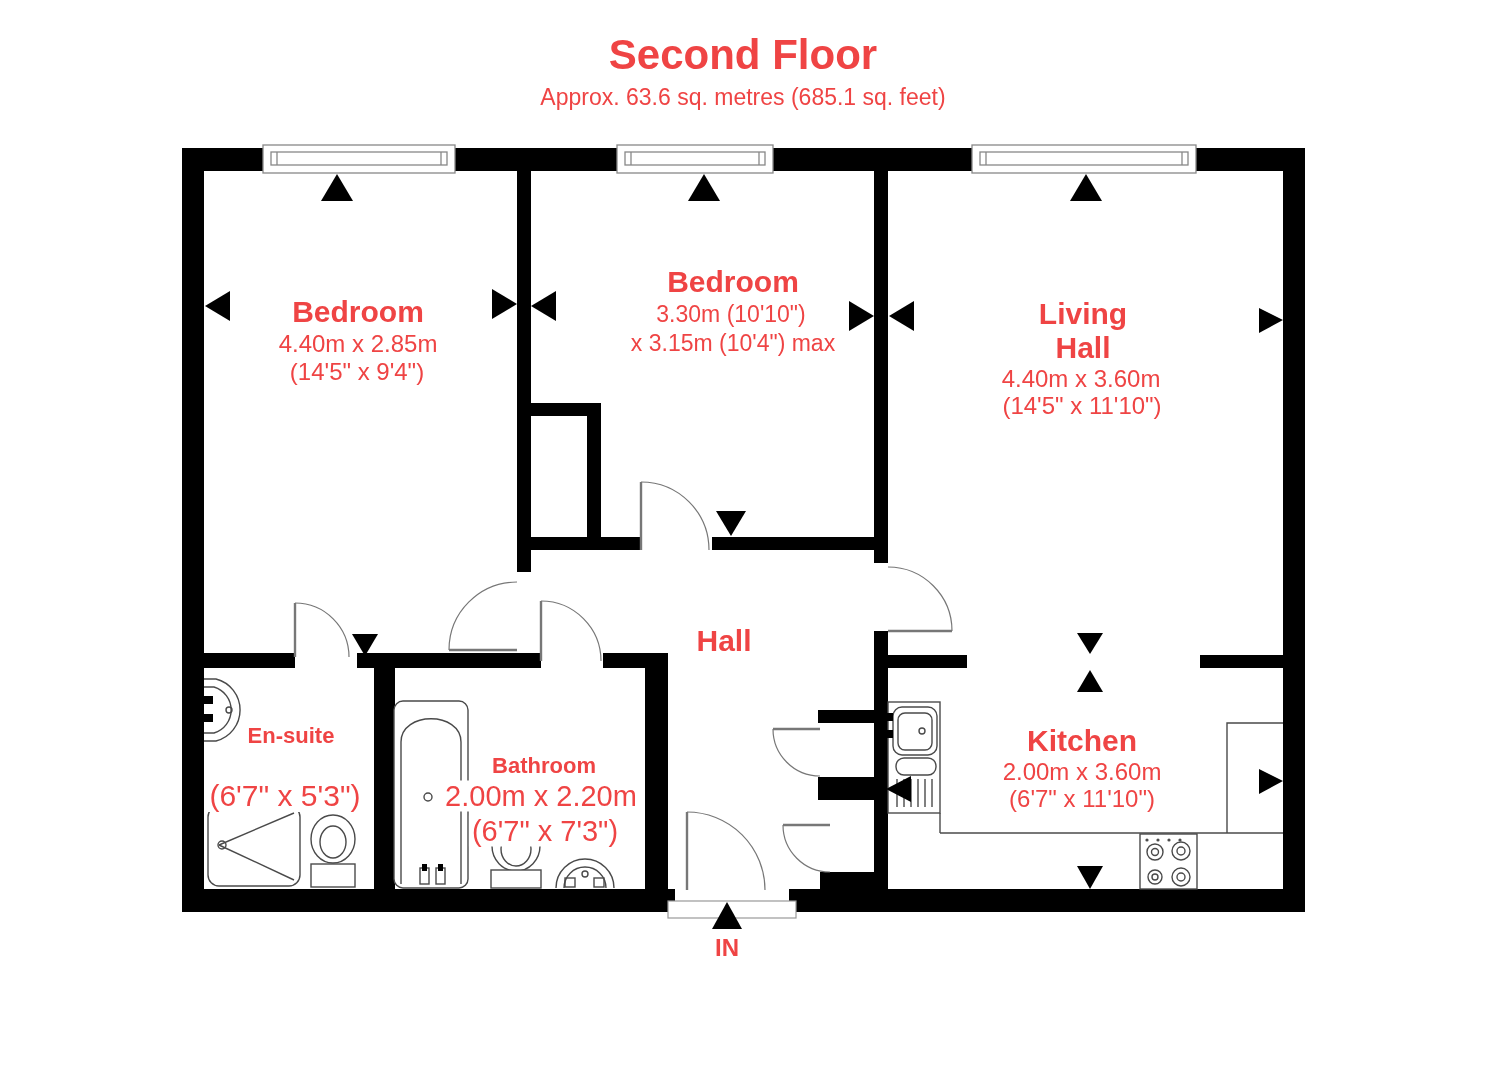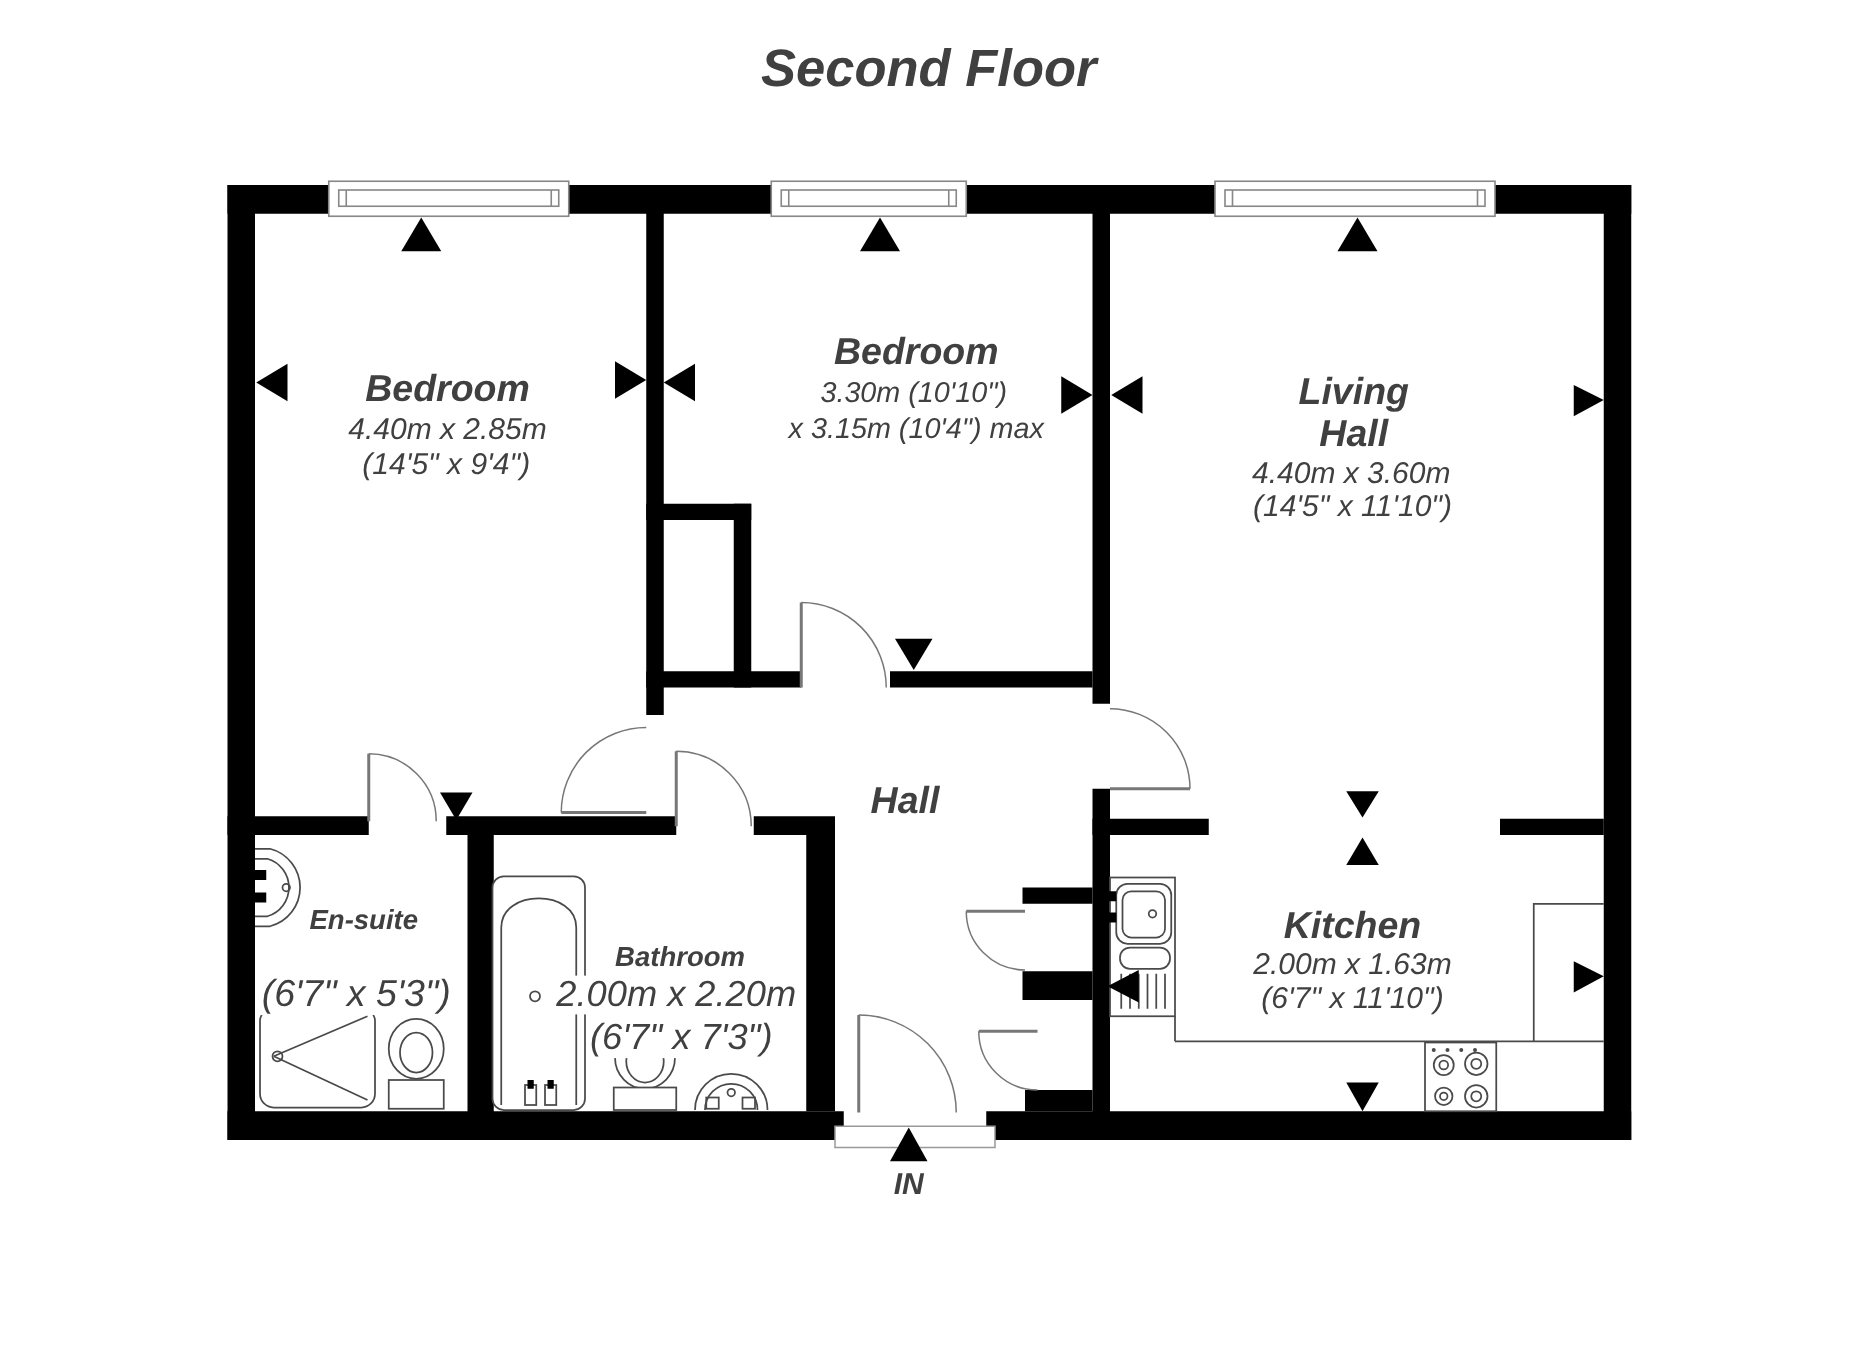--- a/index.html
+++ b/index.html
@@ -10,23 +10,22 @@
     font-family:"Liberation Sans", sans-serif;
     color:#1a1a1a;
     overflow:hidden;
   }
   #plan-svg{position:absolute;left:0;top:0;}
   .lbl{
     position:absolute;
     transform:translate(-50%,-50%);
     white-space:nowrap;
     line-height:1;
-    color:#404040;
+    color:#ef4444;
     text-align:center;
-    font-style:italic;
   }
   .boxed{background:#ffffff;padding:1px 3px;}
   .t-title{font-size:42px;font-weight:bold;}
   .t-sub{font-size:23px;}
   .t-room{font-size:30px;font-weight:bold;}
   .t-room-sm{font-size:22px;font-weight:bold;}
   .t-dim{font-size:24px;}
   .t-dim23{font-size:23px;}
   .t-dim-lg{font-size:30px;}
   .t-dim-md{font-size:29px;}
@@ -228,20 +227,21 @@
       <polygon points="1090,670 1077,692 1103,692"></polygon>
       <polygon points="886,789 911,776 911,802"></polygon>
       <polygon points="1283,781 1259,769 1259,794"></polygon>
       <polygon points="1090,889 1077,866 1103,866"></polygon>
       <polygon points="365,656 352,634 378,634"></polygon>
       <polygon points="727,902 712,929 742,929"></polygon>
     </g>
   </svg>
 
   <div class="lbl t-title" style="left:743px;top:55px;">Second Floor</div>
+  <div class="lbl t-sub" style="left:743px;top:97px;">Approx. 63.6 sq. metres (685.1 sq. feet)</div>
 
   <div class="lbl t-room" style="left:358px;top:312px;">Bedroom</div>
   <div class="lbl t-dim" style="left:358px;top:344px;">4.40m x 2.85m</div>
   <div class="lbl t-dim" style="left:357px;top:372px;">(14'5" x 9'4")</div>
 
   <div class="lbl t-room" style="left:733px;top:282px;">Bedroom</div>
   <div class="lbl t-dim23" style="left:731px;top:314px;">3.30m (10'10")</div>
   <div class="lbl t-dim23" style="left:733px;top:343px;">x 3.15m (10'4") max</div>
 
   <div class="lbl t-room" style="left:1083px;top:314px;">Living</div>
@@ -252,19 +252,19 @@
   <div class="lbl t-room-sm" style="left:291px;top:736px;">En-suite</div>
   <div class="lbl t-dim-lg boxed" style="left:285px;top:796px;">(6'7" x 5'3")</div>
 
   <div class="lbl t-room-sm" style="left:544px;top:766px;">Bathroom</div>
   <div class="lbl t-dim-md boxed" style="left:541px;top:796px;">2.00m x 2.20m</div>
   <div class="lbl t-dim-md boxed" style="left:545px;top:831px;">(6'7" x 7'3")</div>
 
   <div class="lbl t-room" style="left:724px;top:641px;">Hall</div>
 
   <div class="lbl t-room" style="left:1082px;top:741px;">Kitchen</div>
-  <div class="lbl t-dim" style="left:1082px;top:772px;">2.00m x 1.63m</div>
+  <div class="lbl t-dim" style="left:1082px;top:772px;">2.00m x 3.60m</div>
   <div class="lbl t-dim" style="left:1082px;top:799px;">(6'7" x 11'10")</div>
 
   <div class="lbl t-in" style="left:727px;top:948px;">IN</div>
 
 
 </div>
 
 </body></html>

